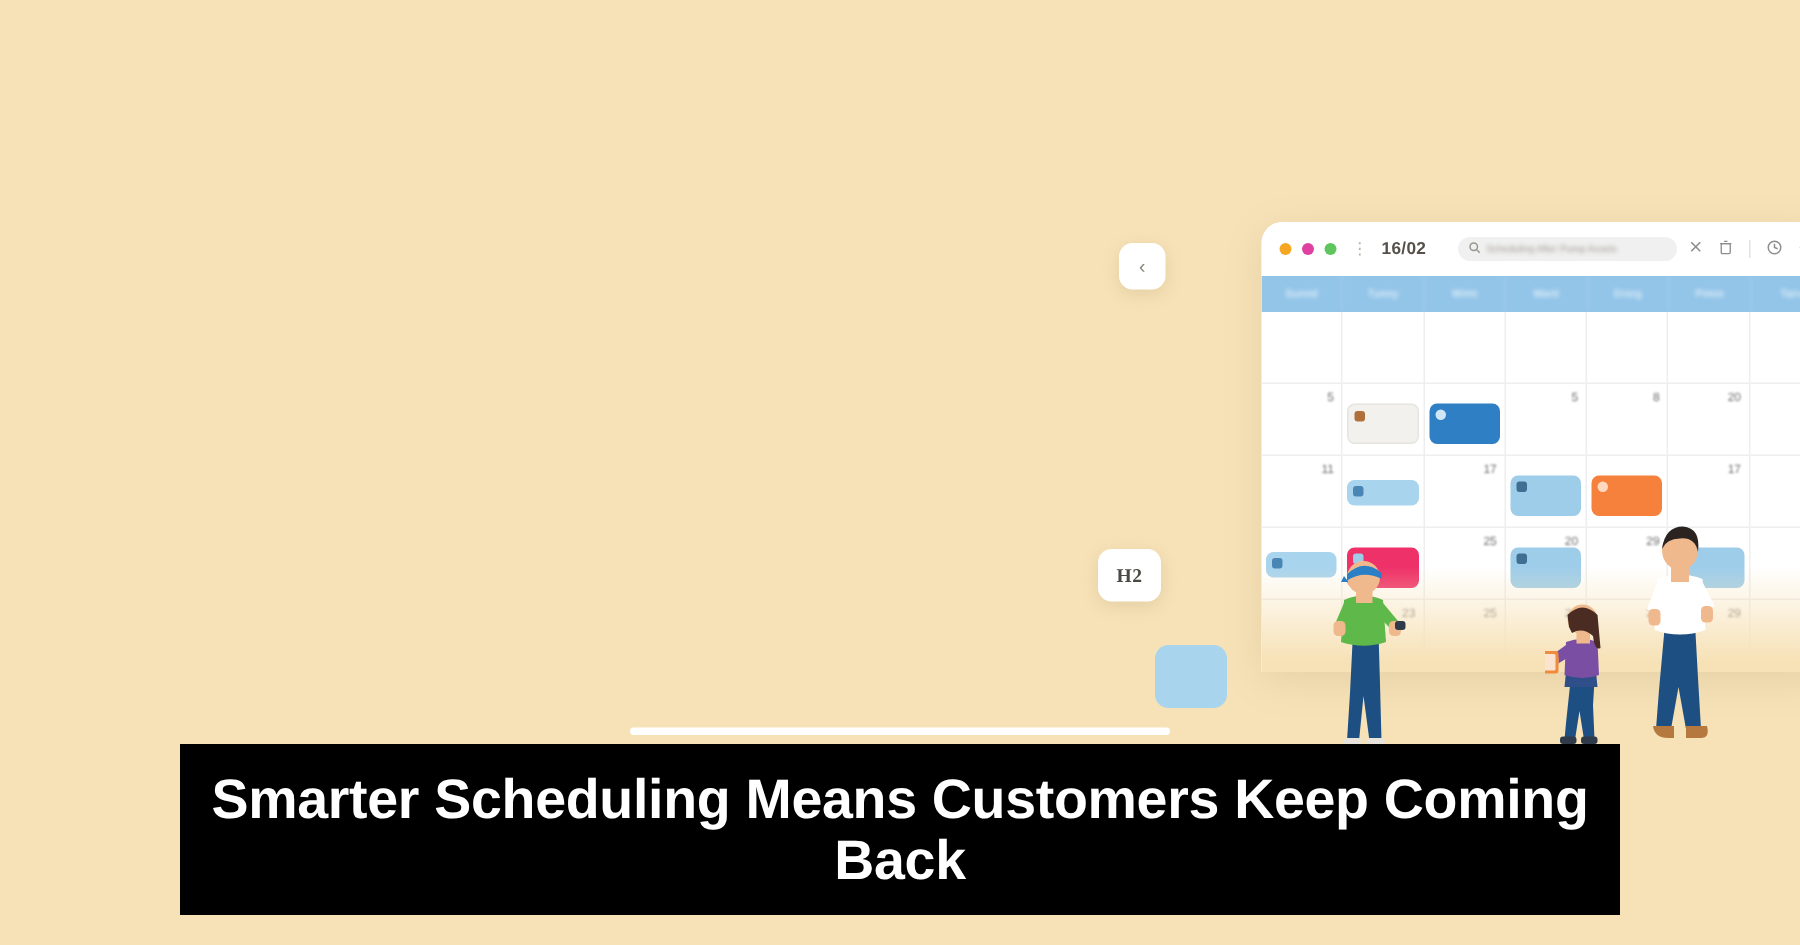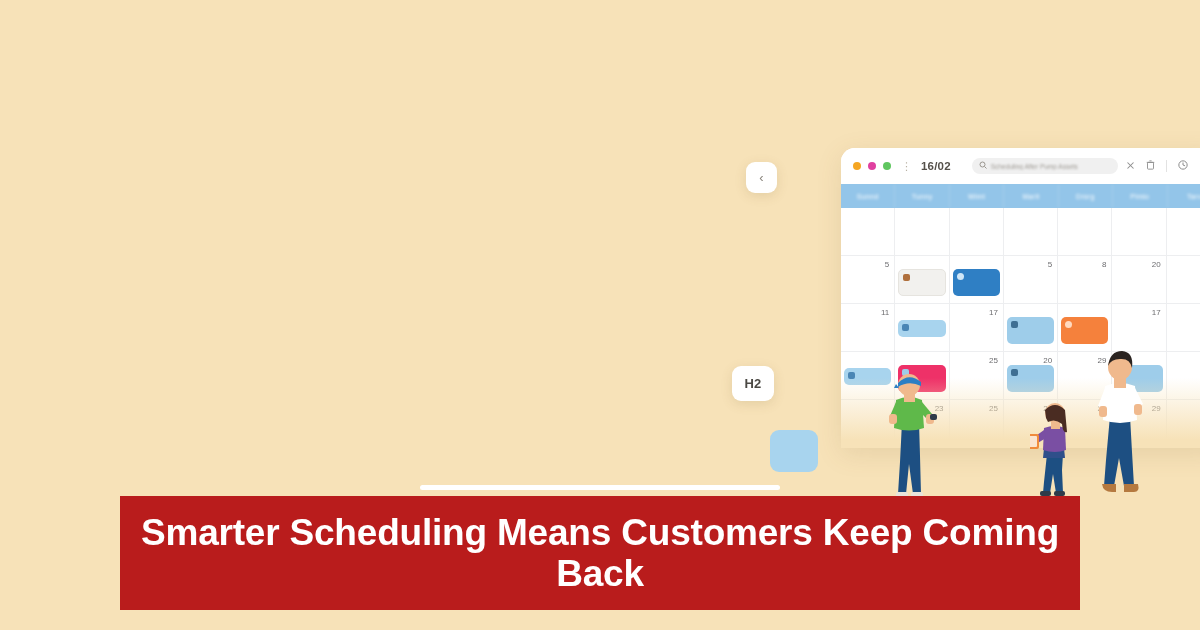--- a/index.html
+++ b/index.html
@@ -90,42 +90,42 @@
 
   
   .float-card{
     position:absolute;background:#fff;border-radius:9px;
     box-shadow:0 3px 12px rgba(130,105,55,.16);
     display:flex;align-items:center;justify-content:center;
   }
   #nav-prev{left:746px;top:162px;width:31px;height:31px;}
   #nav-prev span{font-size:13px;color:#8a857d;line-height:1;}
   #h2-badge{left:732px;top:366px;width:42px;height:35px;}
-  #h2-badge span{font-size:13px;color:#4b4944;font-weight:600;letter-spacing:.3px;filter:blur(.3px);}
+  #h2-badge span{font-size:13px;color:#4b4944;font-weight:600;letter-spacing:.3px;filter:blur(.3px);font-family:Liberation Serif, serif;}
   #blue-square{
     position:absolute;left:770px;top:430px;width:48px;height:42px;
     background:#a8d4ee;border-radius:9px;
   }
 
   
   .person{position:absolute;}
   
   #p1{left:878px;top:370px;width:62px;height:130px;}
   
   #p2{left:1030px;top:398px;width:50px;height:100px;}
   
   #p3{left:1090px;top:348px;width:60px;height:150px;}
 
   
   #divider{position:absolute;left:420px;top:485px;width:360px;height:5px;background:#ffffff;border-radius:3px;}
 
   
   #caption{
     position:absolute;left:120px;top:496px;width:960px;height:114px;
-    background:#b91c1c;display:flex;align-items:center;justify-content:center;
+    background:#000000;display:flex;align-items:center;justify-content:center;
     text-align:center;padding:0 18px;box-sizing:border-box;
   }
   #caption h1{
     margin:0;color:#ffffff;font-size:37px;line-height:1.12;font-weight:700;
     letter-spacing:-.2px;font-family:"Liberation Sans",sans-serif;
   }
 </style>
 </head>
 <body>
 

